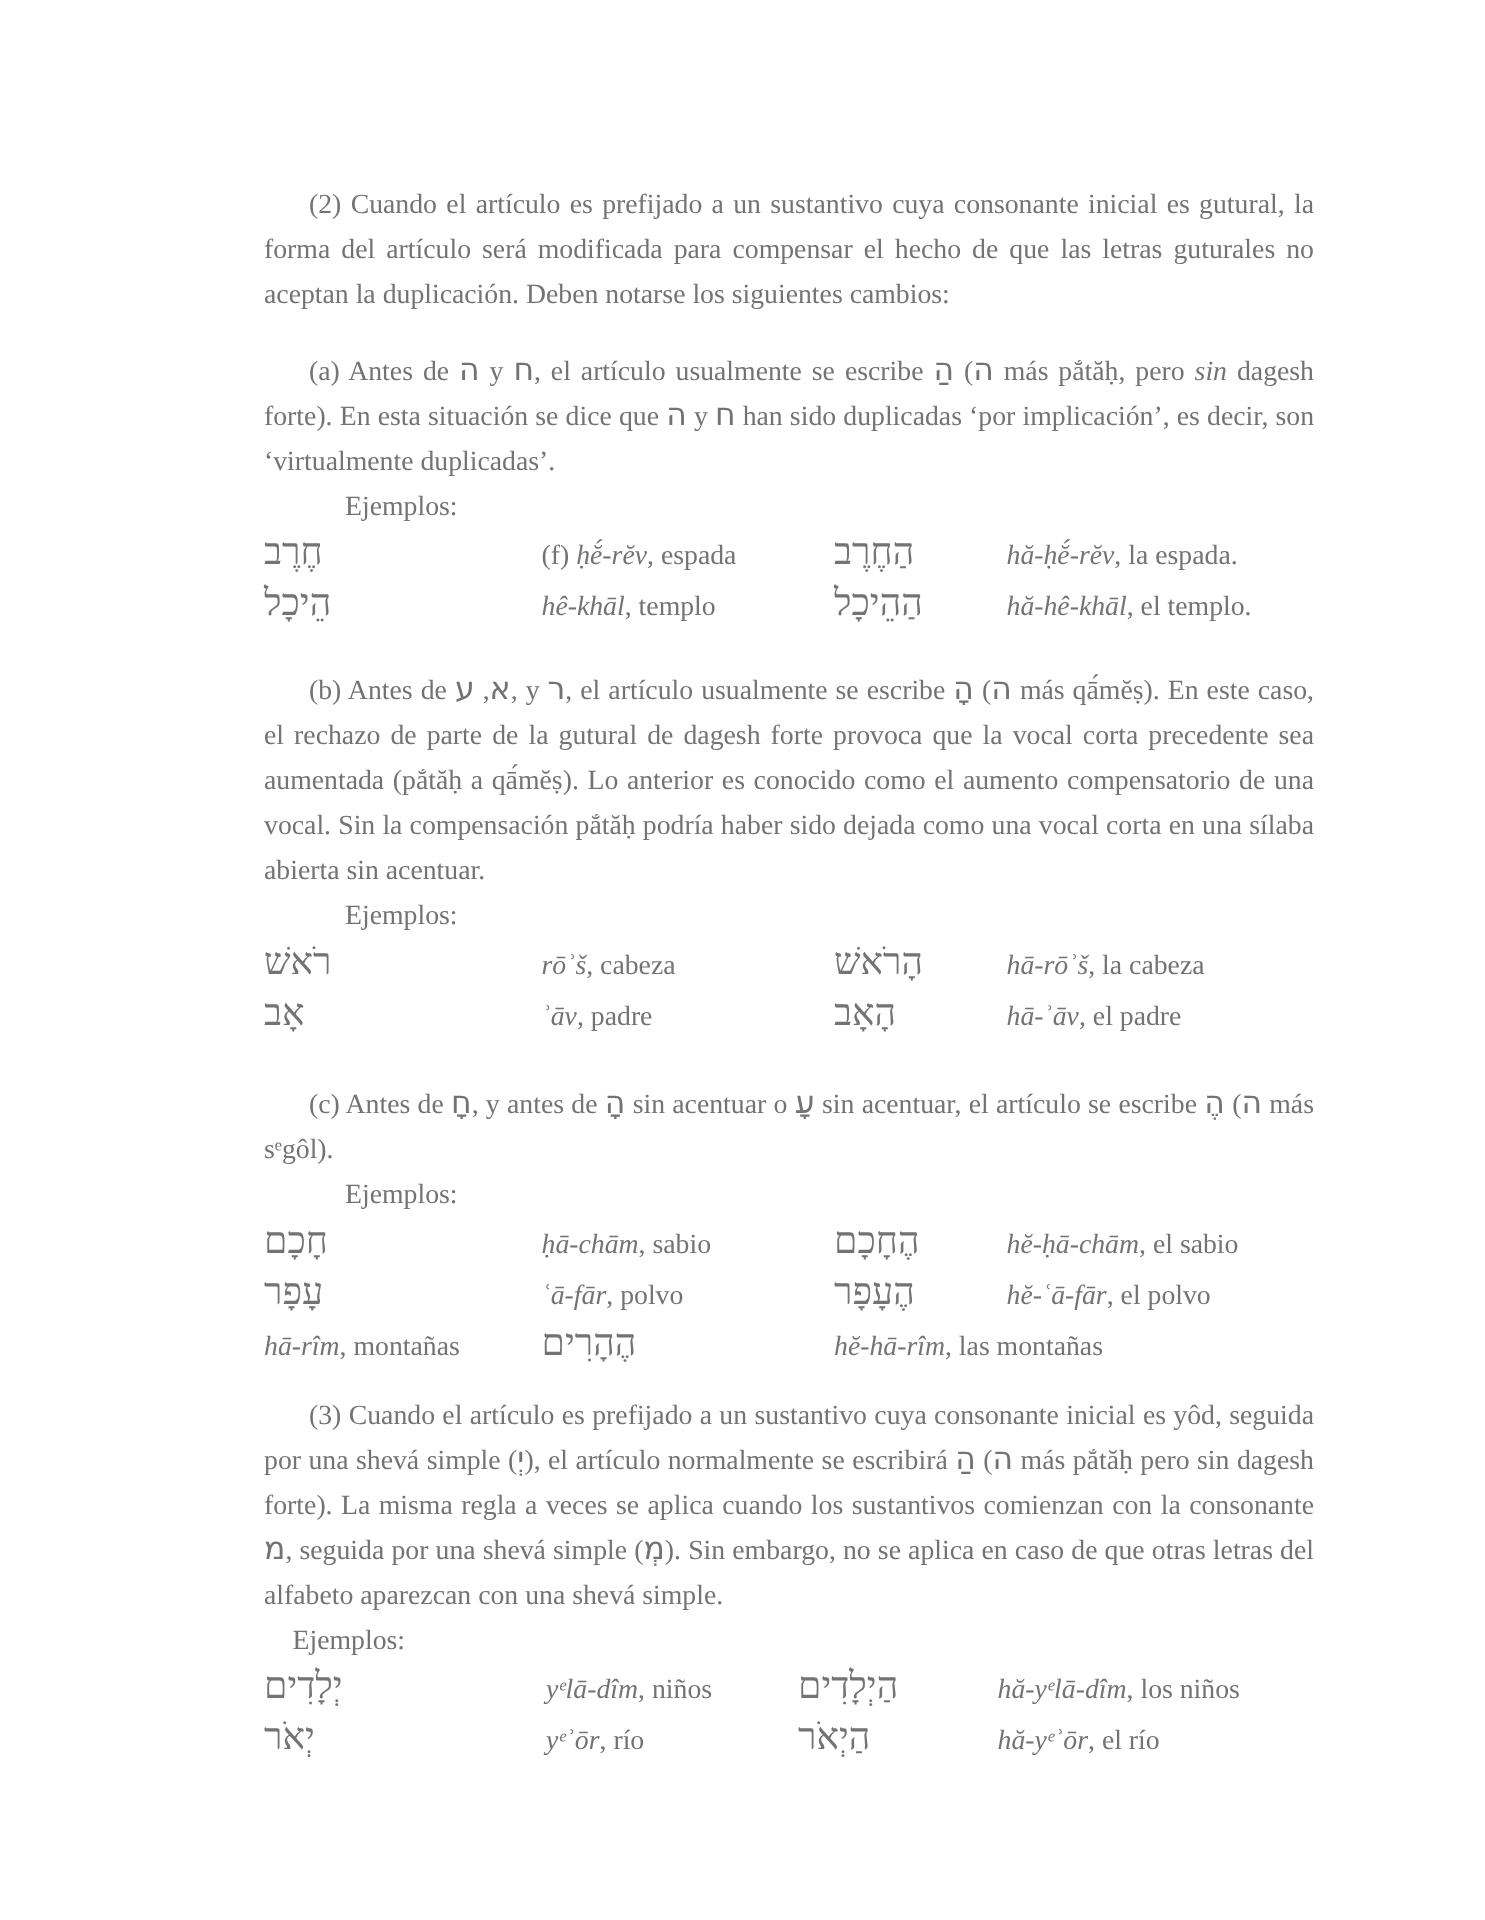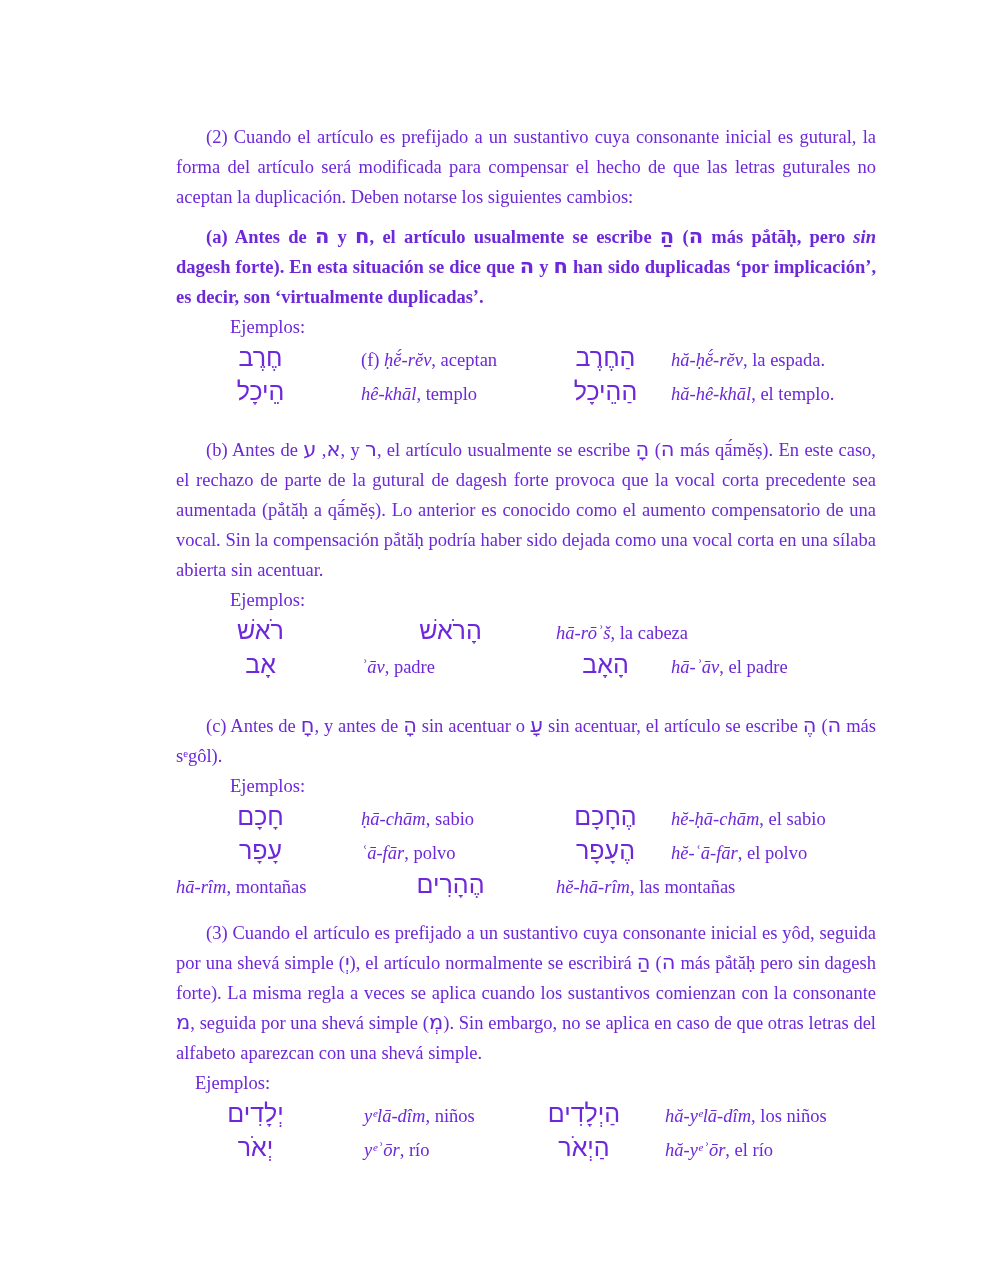--- a/index.html
+++ b/index.html
@@ -3,36 +3,36 @@
 <meta charset="utf-8">
 <style>
   html,body{margin:0;padding:0;background:#e8e8e8;}
   .page{
     position:relative;
     width:990px;height:1280px;
     margin:0 auto;
     background:#ffffff;
     font-family:"Liberation Serif","DejaVu Serif",serif;
     font-size:18.5px;
-    color:#6d28d9;
+    color:#737373;
     overflow:hidden;
   }
   .content{
     position:absolute;
     left:176px;top:108px;
     width:700px;
   }
   p.body{
     margin:0;
     text-align:justify;
     line-height:30px;
     text-indent:30px;
   }
   #p2{margin-top:14px;}
-  #pa{margin-top:10px;font-weight:bold;}
+  #pa{margin-top:21px;}
   #pb{margin-top:25px;}
   #pc{margin-top:28px;}
   #p3{margin-top:15px;}
   .seg-it{font-style:italic;}
   .seg-he{
     font-family:"DejaVu Sans",sans-serif;
     font-size:21px;
     line-height:1;
   }
   .ex-label{
@@ -45,61 +45,62 @@
     display:grid;
     grid-template-columns:185px 195px 115px 1fr;
     align-items:baseline;
     line-height:31px;
   }
   .ex-table.ex3 .ex-row{
     grid-template-columns:175px 155px 120px 1fr;
     gap:13px;
   }
   .heb{
-    text-align:center;
+    text-align:left;
     padding-right:16px;
-    font-family:Liberation Sans, sans-serif;
+    font-family:Liberation Serif, serif;
     font-size:25px;
     white-space:nowrap;
     direction:rtl;
   }
   .tr{white-space:nowrap;}
 </style>
 </head>
 <body>
 
 <div class="page">
   <div class="content">
 
     <p class="body" id="p2"><span>(2) Cuando el artículo es prefijado a un sustantivo cuya consonante inicial es gutural, la forma del artículo será modificada para compensar el hecho de que las letras guturales no aceptan la duplicación. Deben notarse los siguientes cambios:</span></p>
 
     <p class="body" id="pa"><span>(a) Antes de </span><span class="seg-he">ה</span><span> y </span><span class="seg-he">ח</span><span>, el artículo usualmente se escribe </span><span class="seg-he">הַ</span><span> (</span><span class="seg-he">ה</span><span> más pắtăḥ, pero </span><span class="seg-it">sin</span><span> dagesh forte). En esta situación se dice que </span><span class="seg-he">ה</span><span> y </span><span class="seg-he">ח</span><span> han sido duplicadas ‘por implicación’, es decir, son ‘virtualmente duplicadas’.</span></p>
 
     <p class="ex-label">Ejemplos:</p>
     <div class="ex-table">
       <div class="ex-row">
         <span class="heb">חֶרֶב</span>
-        <span class="tr"><span>(f) </span><span class="seg-it">ḥĕ́-rĕv</span><span>, aceptan</span></span>
+        <span class="tr"><span>(f) </span><span class="seg-it">ḥĕ́-rĕv</span><span>, espada</span></span>
         <span class="heb">הַחֶרֶב</span>
         <span class="tr"><span class="seg-it">hă-ḥĕ́-rĕv</span><span>, la espada.</span></span>
       </div>
       <div class="ex-row">
         <span class="heb">הֵיכָל</span>
         <span class="tr"><span class="seg-it">hê-khāl</span><span>, templo</span></span>
         <span class="heb">הַהֵיכָל</span>
         <span class="tr"><span class="seg-it">hă-hê-khāl</span><span>, el templo.</span></span>
       </div>
     </div>
 
     <p class="body" id="pb"><span>(b) Antes de </span><span class="seg-he">א</span><span>, </span><span class="seg-he">ע</span><span>, y </span><span class="seg-he">ר</span><span>, el artículo usualmente se escribe </span><span class="seg-he">הָ</span><span> (</span><span class="seg-he">ה</span><span> más qā́mĕṣ). En este caso, el rechazo de parte de la gutural de dagesh forte provoca que la vocal corta precedente sea aumentada (pắtăḥ a qā́mĕṣ). Lo anterior es conocido como el aumento compensatorio de una vocal. Sin la compensación pắtăḥ podría haber sido dejada como una vocal corta en una sílaba abierta sin acentuar.</span></p>
 
     <p class="ex-label">Ejemplos:</p>
     <div class="ex-table">
       <div class="ex-row">
         <span class="heb">רֹאשׁ</span>
+        <span class="tr"><span class="seg-it">rōʾš</span><span>, cabeza</span></span>
         <span class="heb">הָרֹאשׁ</span>
         <span class="tr"><span class="seg-it">hā-rōʾš</span><span>, la cabeza</span></span>
       </div>
       <div class="ex-row">
         <span class="heb">אָב</span>
         <span class="tr"><span class="seg-it">ʾāv</span><span>, padre</span></span>
         <span class="heb">הָאָב</span>
         <span class="tr"><span class="seg-it">hā-ʾāv</span><span>, el padre</span></span>
       </div>
     </div>

